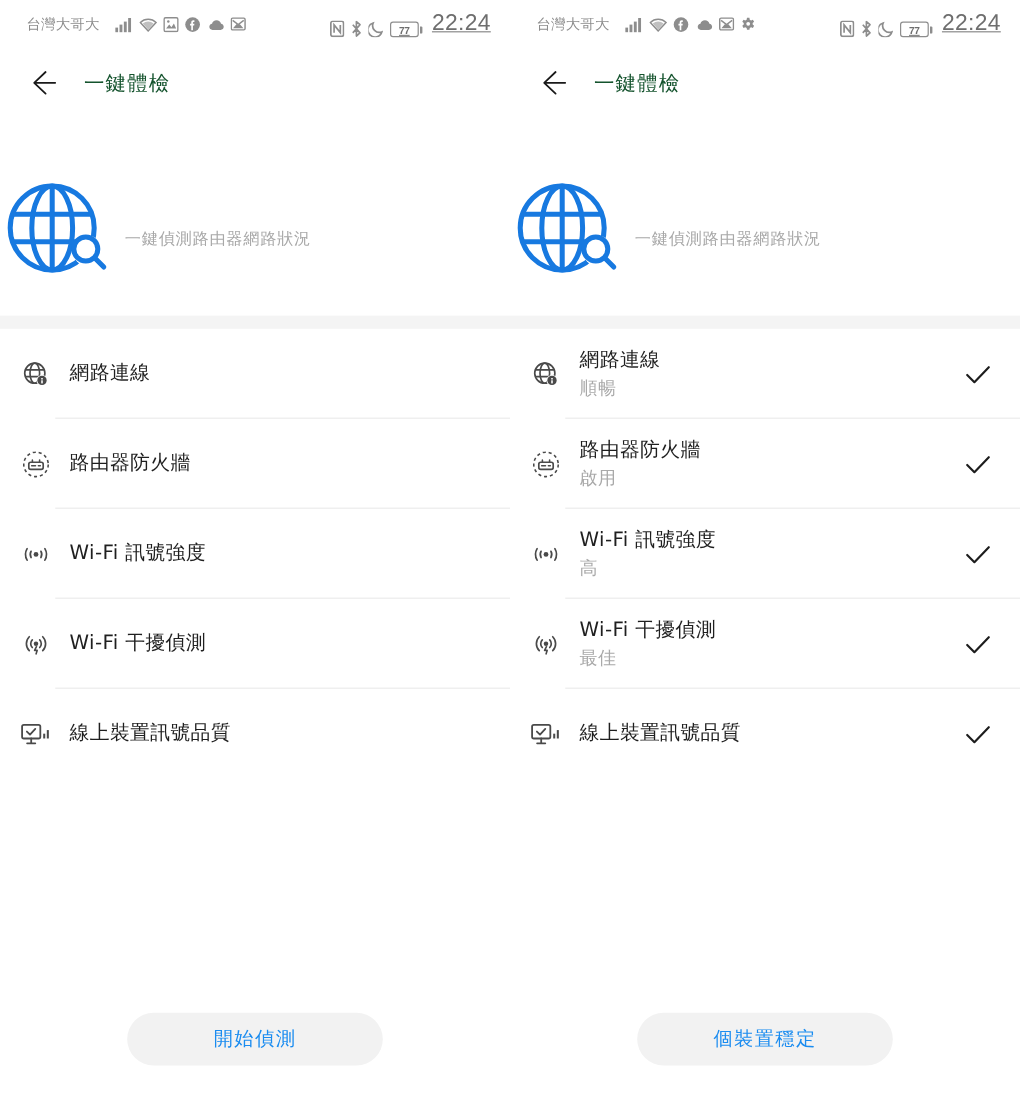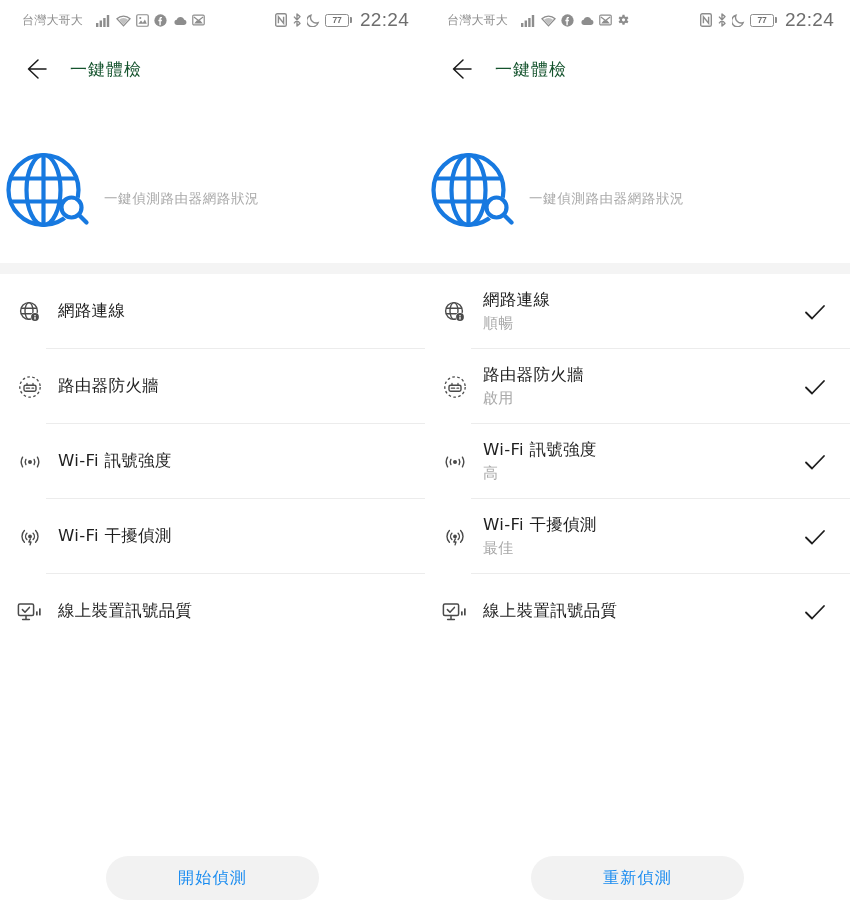--- a/index.html
+++ b/index.html
@@ -22,21 +22,21 @@
     height: 40px;
     display: flex; align-items: center;
     padding: 0 16px 0 22px;
     font-size: 11.5px;
     color: #8a8a8a;
     flex: 0 0 auto;
   }
   .carrier { font-size: 12px; color: #8d8d8d; letter-spacing: .2px; white-space: nowrap; }
   .sb-left { display: flex; align-items: center; gap: 5px; }
   .sb-icons { display: flex; align-items: center; gap: 5px; margin-left: 8px; }
-  .sb-right { margin-left: auto; display: flex; align-items: center; gap: 5px; }
+  .sb-right { margin-left: auto; display: flex; align-items: flex-end; gap: 5px; text-decoration: underline; }
   .sb-icon { display: inline-flex; align-items: center; justify-content: center; color: #8d8d8d; }
   .clock { font-size: 19px; color: #6e6e6e; margin-left: 3px; letter-spacing: .3px; }
   .batt {
     display: inline-flex; align-items: center;
   }
   .batt-body {
     width: 24px; height: 13px;
     border: 1.6px solid #8d8d8d; border-radius: 2.5px;
     display: flex; align-items: center; justify-content: center;
     font-size: 8.5px; font-weight: 700; color: #6e6e6e;
@@ -105,21 +105,21 @@
     position: absolute; left: 46px; right: 0; bottom: 0;
     height: 1px; background: #ececec;
   }
   .row:last-child .divider { display: none; }
 
   
   .spacer { flex: 1 1 auto; }
   .btn-wrap {
     flex: 0 0 auto;
     display: flex; justify-content: center;
-    padding-bottom: 18px;
+    padding-bottom: 30px;
   }
   .action-btn {
     width: 213px; height: 44px;
     border: none; border-radius: 24px;
     background: #f2f2f2;
     color: #1a8cf0;
     font-size: 16px; letter-spacing: 1.2px;
     font-family: "DejaVu Sans", "Liberation Sans", sans-serif;
     cursor: pointer;
   }
@@ -550,17 +550,17 @@
             <path d="M4 13.5 10 19.5 22 7" fill="none" stroke="currentColor" stroke-width="1.8" stroke-linecap="round" stroke-linejoin="round"></path>
           </svg>
 
       </div>
 
     </div>
 
     <div class="spacer"></div>
 
     <div class="btn-wrap">
-      <button class="action-btn">重新偵測</button>
+      <button class="action-btn">個裝置穩定</button>
     </div>
   </div>
 
 </div>
 
 </body></html>

